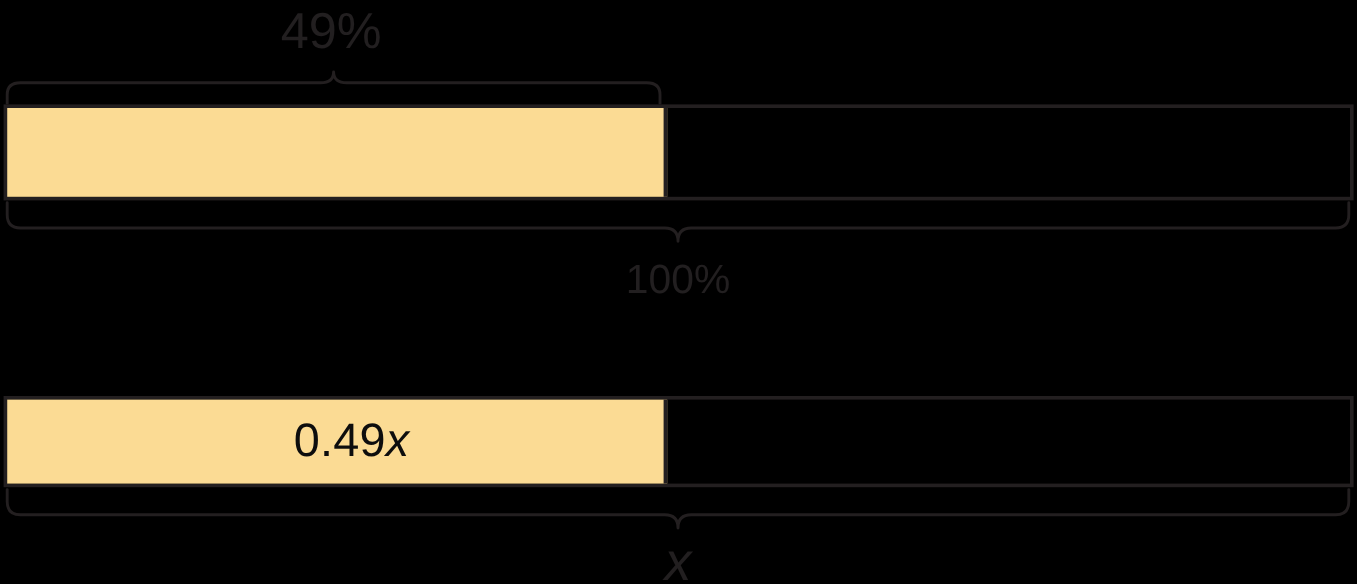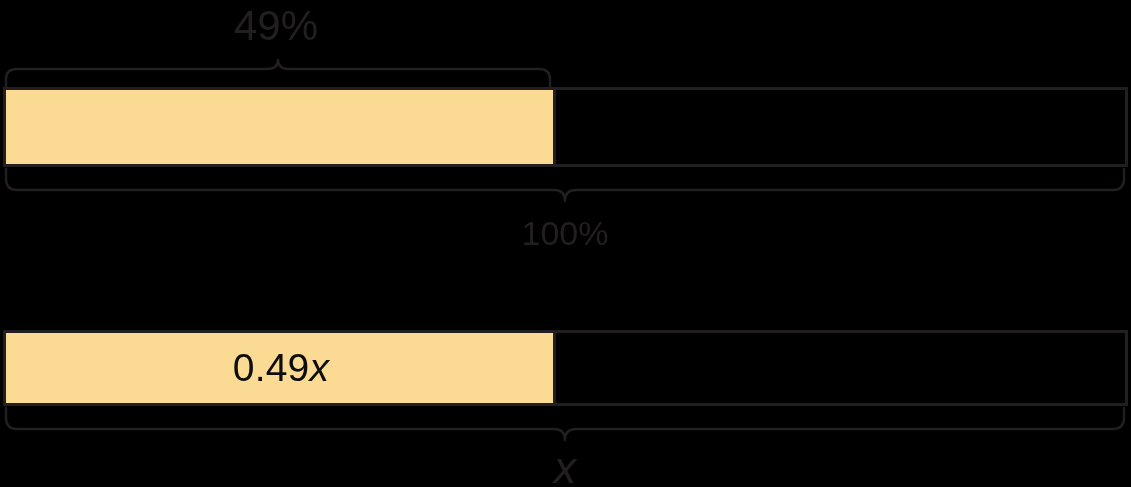--- a/index.html
+++ b/index.html
@@ -44,20 +44,21 @@
     left: 0;
     top: 0;
     height: 100%;
     display: flex;
     align-items: center;
     justify-content: center;
     color: #0d0d0d;
     font-size: 39px;
     letter-spacing: 0.2px;
     white-space: nowrap;
+    padding-left: 12px;
   }
   .bar-label .var {
     font-style: italic;
   }
 
   
   .brace {
     position: absolute;
     overflow: visible;
   }

